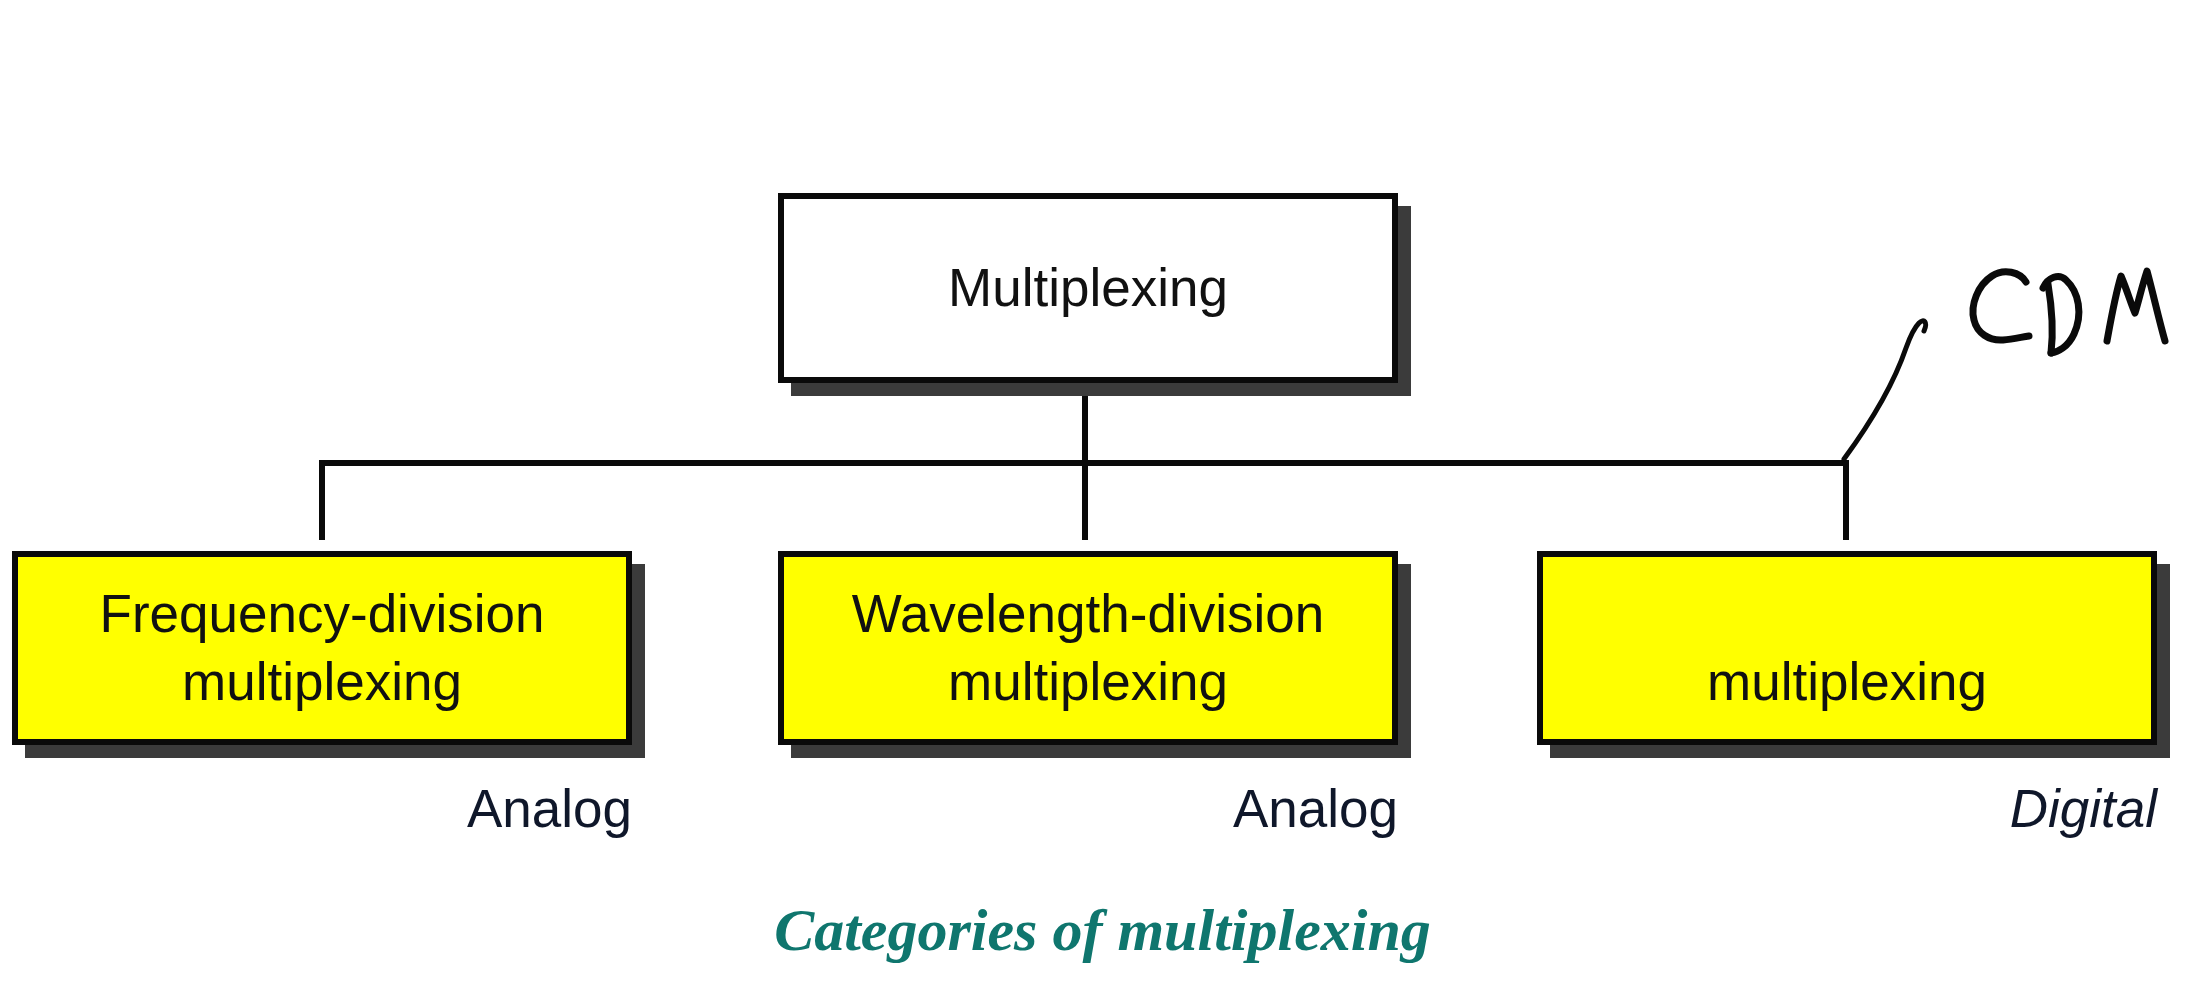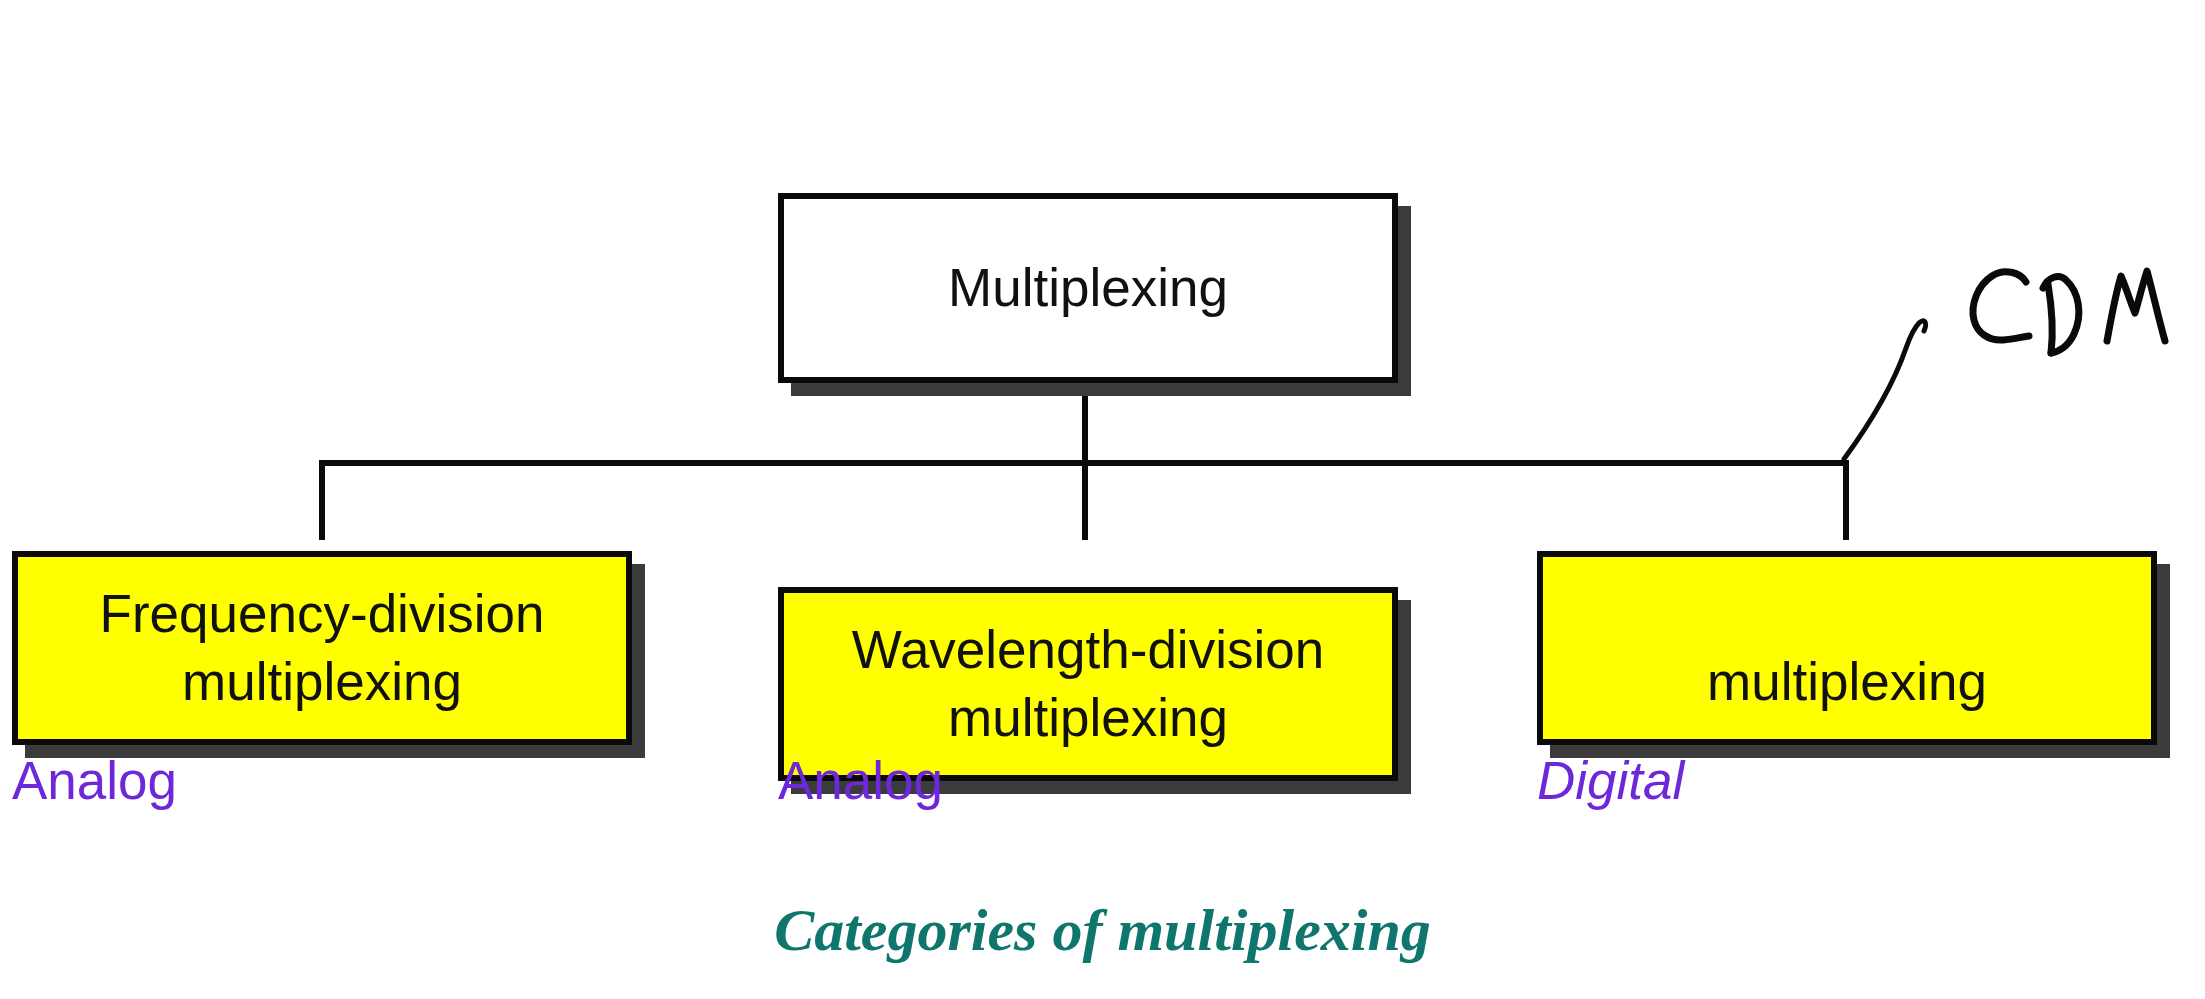--- a/index.html
+++ b/index.html
@@ -33,30 +33,30 @@
     left: 778px; top: 193px;
     width: 620px; height: 190px;
     background: #ffffff;
   }
   .node.branch {
     top: 551px;
     width: 620px; height: 194px;
     background: #ffff00;
   }
   .node.branch.b0 { left: 12px; }
-  .node.branch.b1 { left: 778px; margin-top: 36px; }
+  .node.branch.b1 { left: 778px; }
   .node.branch.b2 { left: 1537px; }
 
   .category {
     position: absolute;
-    top: 750px;
+    top: 778px;
     width: 620px;
-    text-align: left;
+    text-align: right;
     font-size: 53px;
-    color: #6d28d9;
+    color: #0f172a;
   }
   .category.c0 { left: 12px; }
   .category.c1 { left: 778px; }
   .category.c2 { left: 1537px; font-style: italic; }
 
   #wires {
     position: absolute;
     left: 0; top: 0;
     width: 2205px; height: 999px;
     pointer-events: none;

